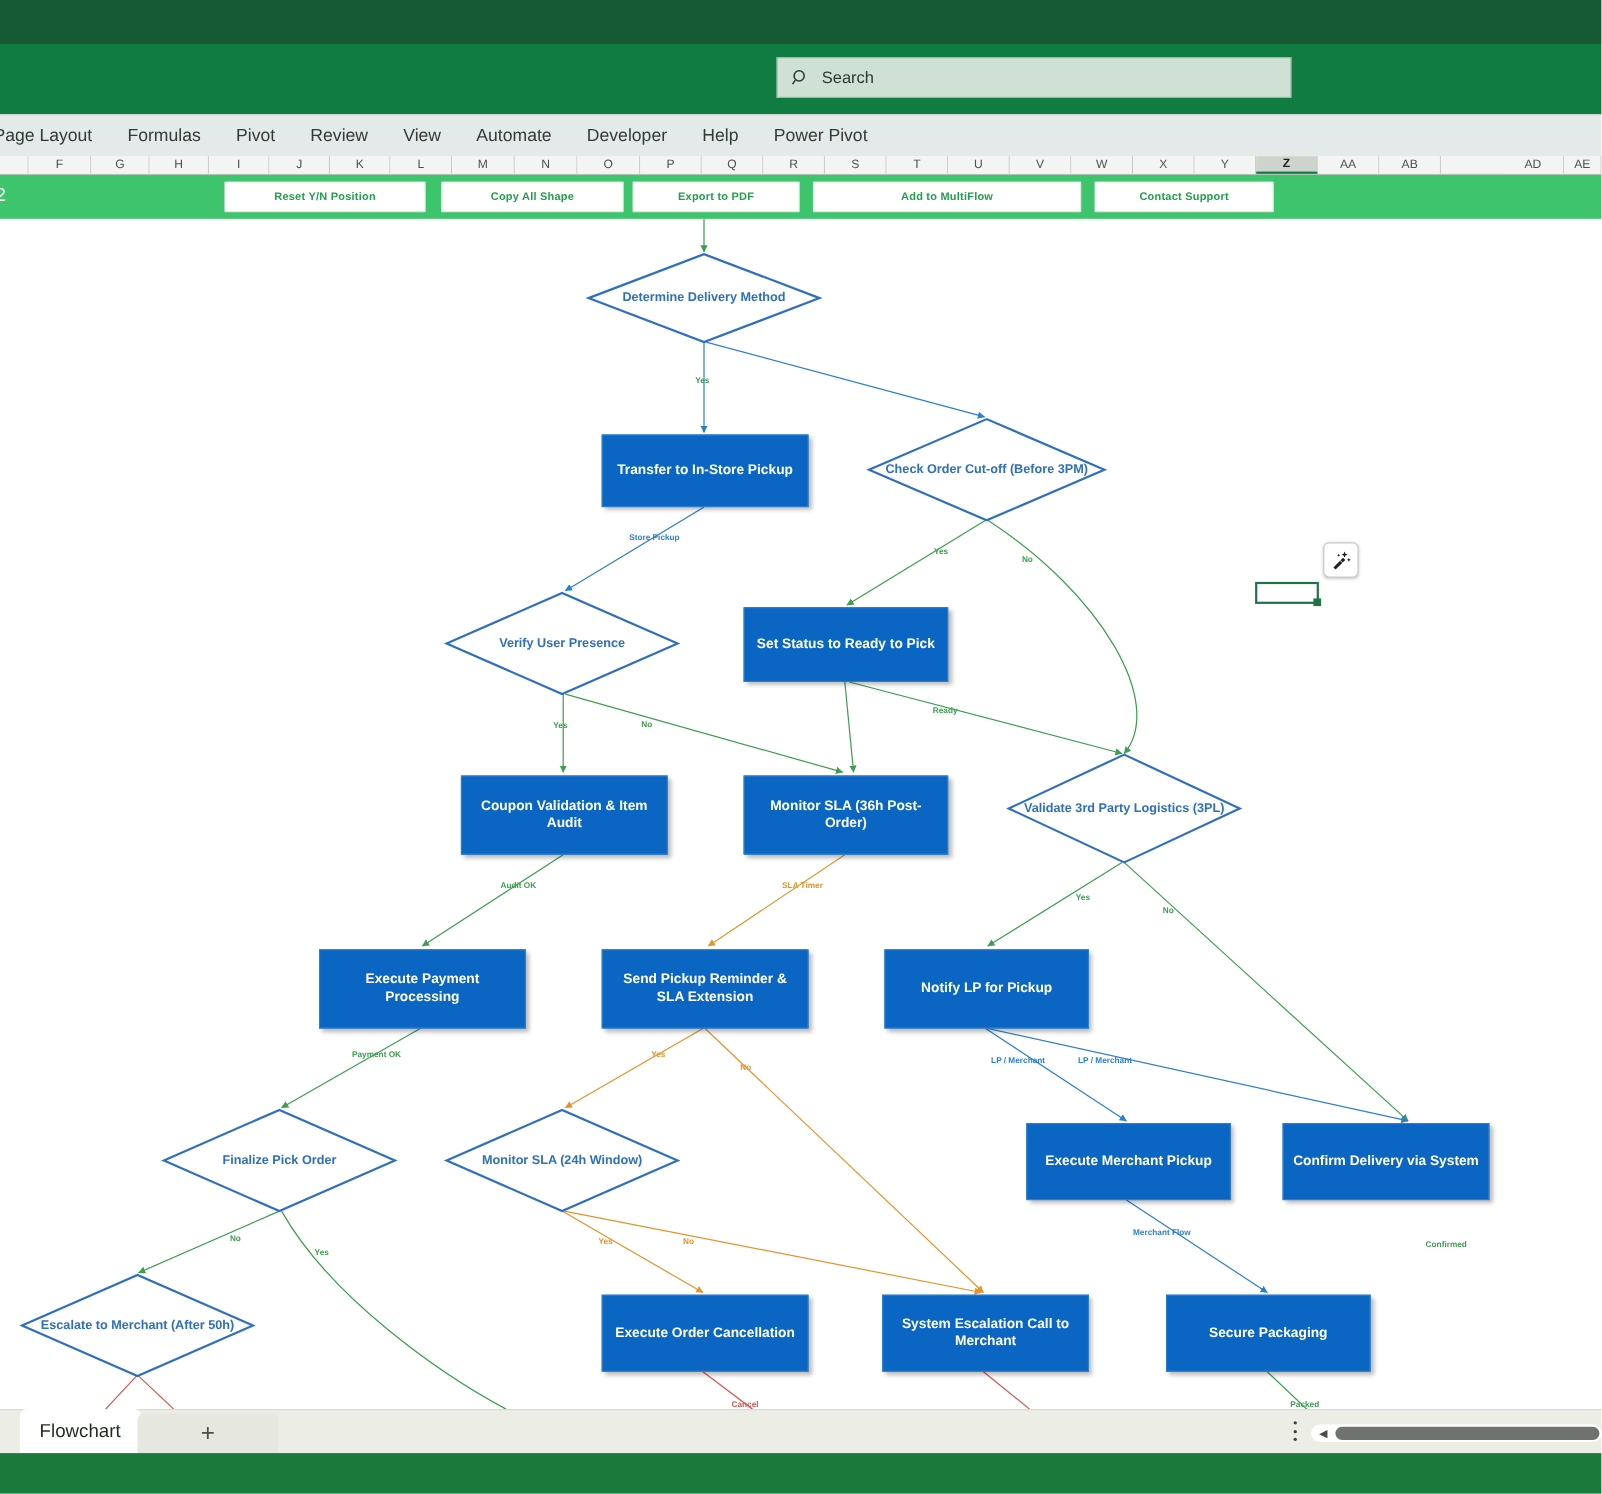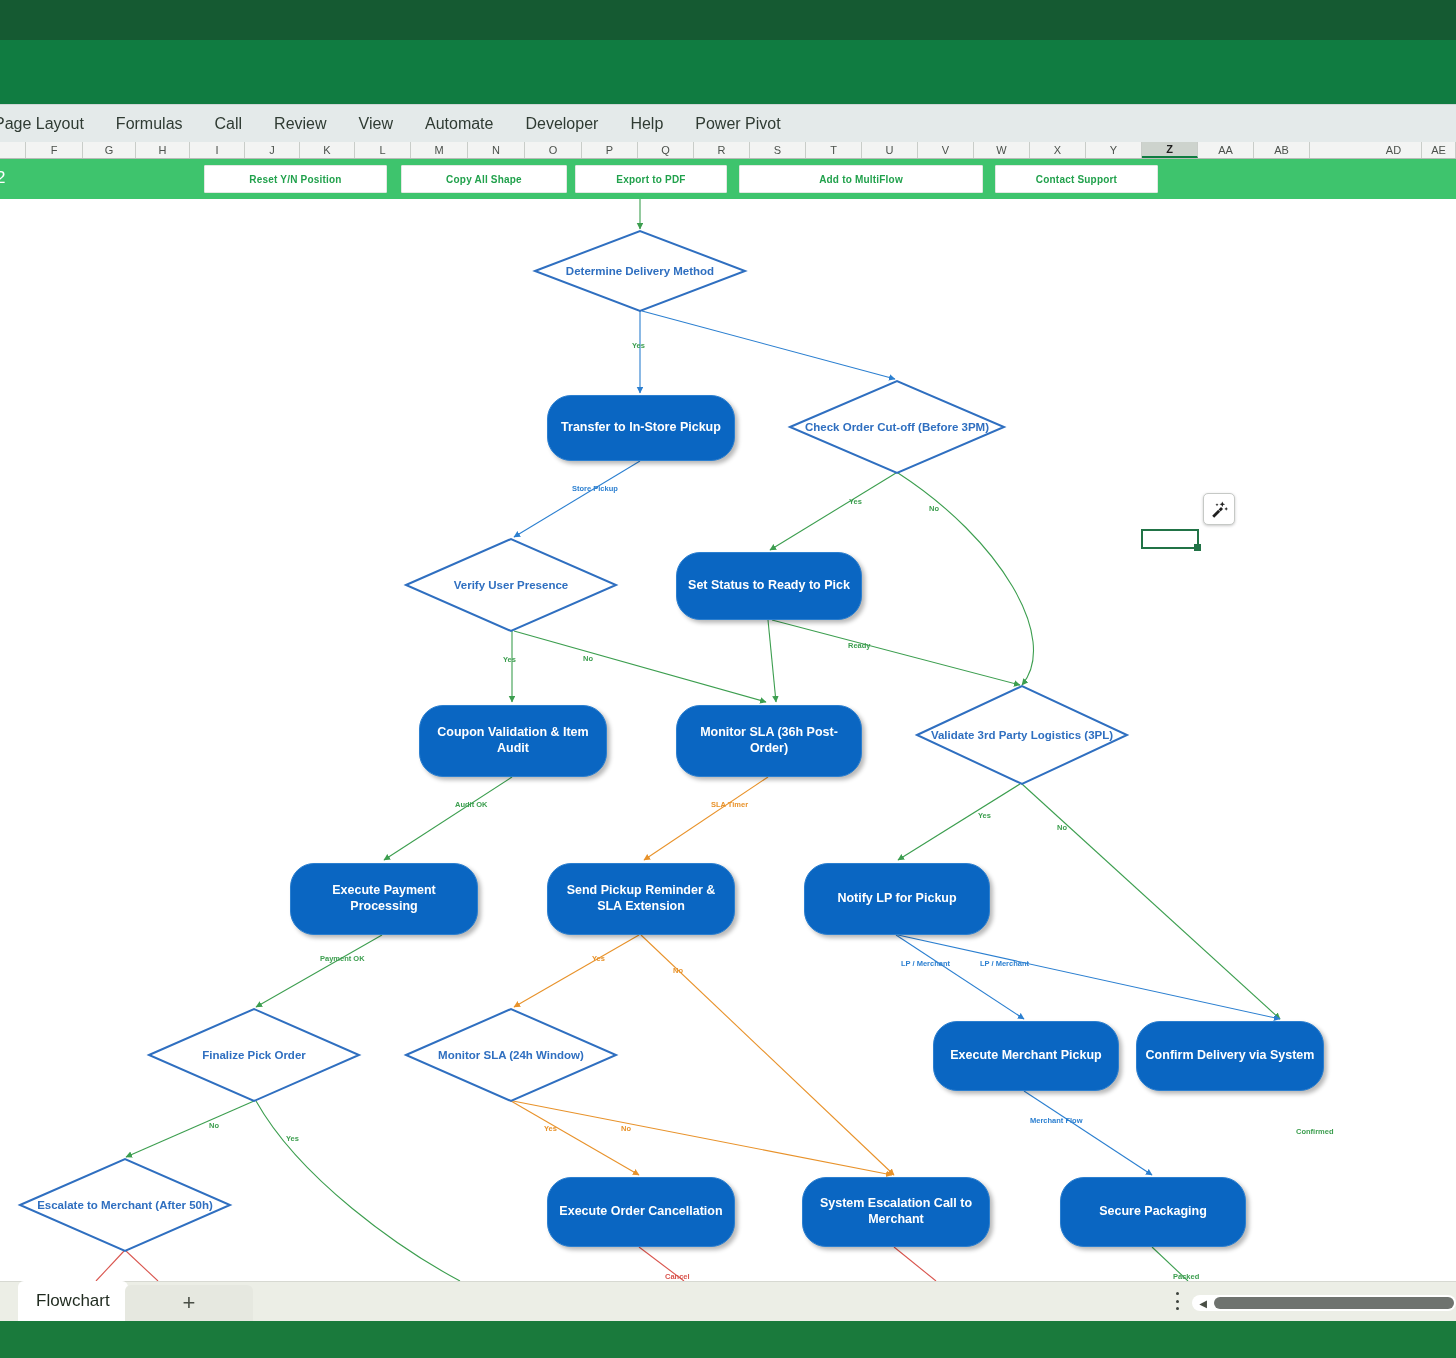--- a/index.html
+++ b/index.html
@@ -80,21 +80,21 @@
   }
 
   
   .canvas {
     position:absolute; left:0; top:199px; width:1456px; height:1082px;
     background:#ffffff; overflow:hidden;
   }
   .canvas svg.wires { position:absolute; left:0; top:0; width:1456px; height:1082px; }
 
   
-  .node { position:absolute;border-radius:24px; }
+  .node { position:absolute; }
   .proc {
     background:#0a66c2; border:1px solid #2b7fd0;
     box-shadow:3px 3px 4px rgba(0,0,0,.28);
     display:flex; align-items:center; justify-content:center; text-align:center;
     color:#ffffff; font-weight:bold; font-size:12.5px; line-height:1.25;
     padding:4px 8px; font-family:"Liberation Sans", sans-serif;
   }
   .dec-wrap { position:absolute; }
   .dec-wrap svg { position:absolute; left:0; top:0; overflow:visible; }
   .dec-lbl {
@@ -169,25 +169,34 @@
   }
 </style>
 </head>
 <body>
 
 <div class="app">
 
   <div class="titlebar"></div>
 
   <div class="searchstrip"></div>
+  <div class="searchbox">
+    <span class="mag">
+      <svg width="18" height="18" viewBox="0 0 18 18">
+        <circle cx="7.5" cy="7" r="4.6" fill="none" stroke="#2b3a2f" stroke-width="1.4"></circle>
+        <line x1="4" y1="11" x2="1.5" y2="14.5" stroke="#2b3a2f" stroke-width="1.4"></line>
+      </svg>
+    </span>
+    <span class="ph">Search</span>
+  </div>
 
   <div class="ribbontabs" id="ribbon-tabs">
       <div class="rtab">Page Layout</div>
       <div class="rtab">Formulas</div>
-      <div class="rtab">Call</div>
+      <div class="rtab">Pivot</div>
       <div class="rtab">Review</div>
       <div class="rtab">View</div>
       <div class="rtab">Automate</div>
       <div class="rtab">Developer</div>
       <div class="rtab">Help</div>
       <div class="rtab">Power Pivot</div>
     </div>
 
   <div class="colheads" id="col-heads">
       <div class="ch" style="width: 26px;"></div>
@@ -342,21 +351,21 @@
           </svg>
           <div class="dec-lbl">Finalize Pick Order</div>
         </div>
         <div class="dec-wrap" style="left: 406px; top: 810px; width: 210px; height: 92px;">
           <svg width="210" height="92" viewBox="0 0 210 92">
             <polygon points="0,46 105,0 210,46 105,92" fill="#ffffff" stroke="#2f6fc0" stroke-width="2"></polygon>
           </svg>
           <div class="dec-lbl">Monitor SLA (24h Window)</div>
         </div>
         <div class="node proc" style="left: 933px; top: 822px; width: 186px; height: 70px;">Execute Merchant Pickup</div>
-        <div class="node proc" style="left: 1136px; top: 822px; width: 188px; height: 70px;">Confirm Delivery via System</div>
+        <div class="node proc" style="left: 1166px; top: 822px; width: 188px; height: 70px;">Confirm Delivery via System</div>
         <div class="dec-wrap" style="left: 20px; top: 960px; width: 210px; height: 92px;">
           <svg width="210" height="92" viewBox="0 0 210 92">
             <polygon points="0,46 105,0 210,46 105,92" fill="#ffffff" stroke="#2f6fc0" stroke-width="2"></polygon>
           </svg>
           <div class="dec-lbl">Escalate to Merchant (After 50h)</div>
         </div>
         <div class="node proc" style="left: 547px; top: 978px; width: 188px; height: 70px;">Execute Order Cancellation</div>
         <div class="node proc" style="left: 802px; top: 978px; width: 188px; height: 70px;">System Escalation Call to Merchant</div>
         <div class="node proc" style="left: 1060px; top: 978px; width: 186px; height: 70px;">Secure Packaging</div>
       </div>

